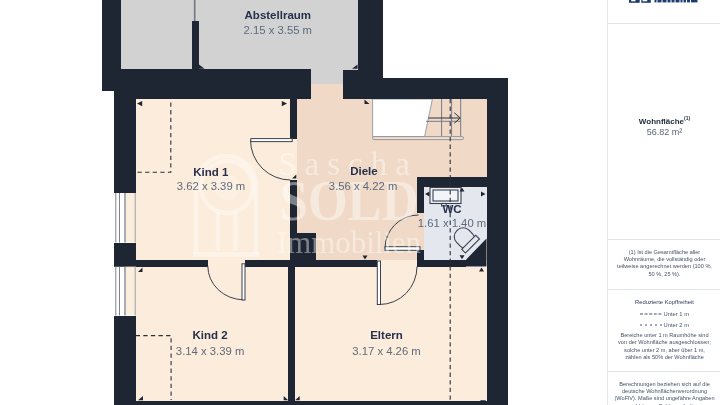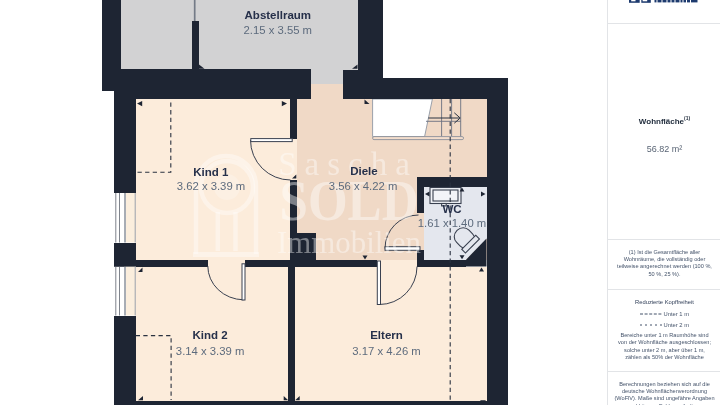--- a/index.html
+++ b/index.html
@@ -190,21 +190,21 @@
           <rect x="75.5" y="0" width="2.5" height="2.4"></rect>
           <rect x="79" y="0" width="3" height="2.4"></rect>
           <rect x="83" y="0" width="6.5" height="2.4"></rect>
     </g>
   </svg>
   <div class="sep" style="top:23px"></div>
   <div class="sep" style="top:239px"></div>
   <div class="sep" style="top:289px"></div>
   <div class="sep" style="top:371px"></div>
   <div class="sbtxt" style="top:115px;font-weight:bold;font-size:8px;color:#1e2a3a">Wohnfläche<span style="font-size:5px;vertical-align:super">(1)</span></div>
-  <div class="sbtxt" style="top:144px;font-size:9px;color:#5a6575">56.82 m²</div>
+  <div class="sbtxt" style="top:127px;font-size:9px;color:#5a6575">56.82 m²</div>
   <div class="sbtxt" style="top:249px;font-size:5.6px;line-height:7.2px">(1) Ist die Gesamtfläche aller<br>Wohnräume, die vollständig oder<br>teilweise angerechnet werden (100 %,<br>50 %, 25 %).</div>
   <div class="sbtxt" style="top:299px;font-size:5.8px;color:#33415a">Reduzierte Kopffreiheit</div>
   <div class="sbtxt" style="top:311px;font-size:5.8px">
     <svg width="22" height="4" style="vertical-align:middle">
           <line x1="0" y1="2" x2="22" y2="2" stroke="#44536a" stroke-width="1" stroke-dasharray="3 1.6"></line>
         </svg>
     Unter 1 m
   </div>
   <div class="sbtxt" style="top:322px;font-size:5.8px">
     <svg width="22" height="4" style="vertical-align:middle">

